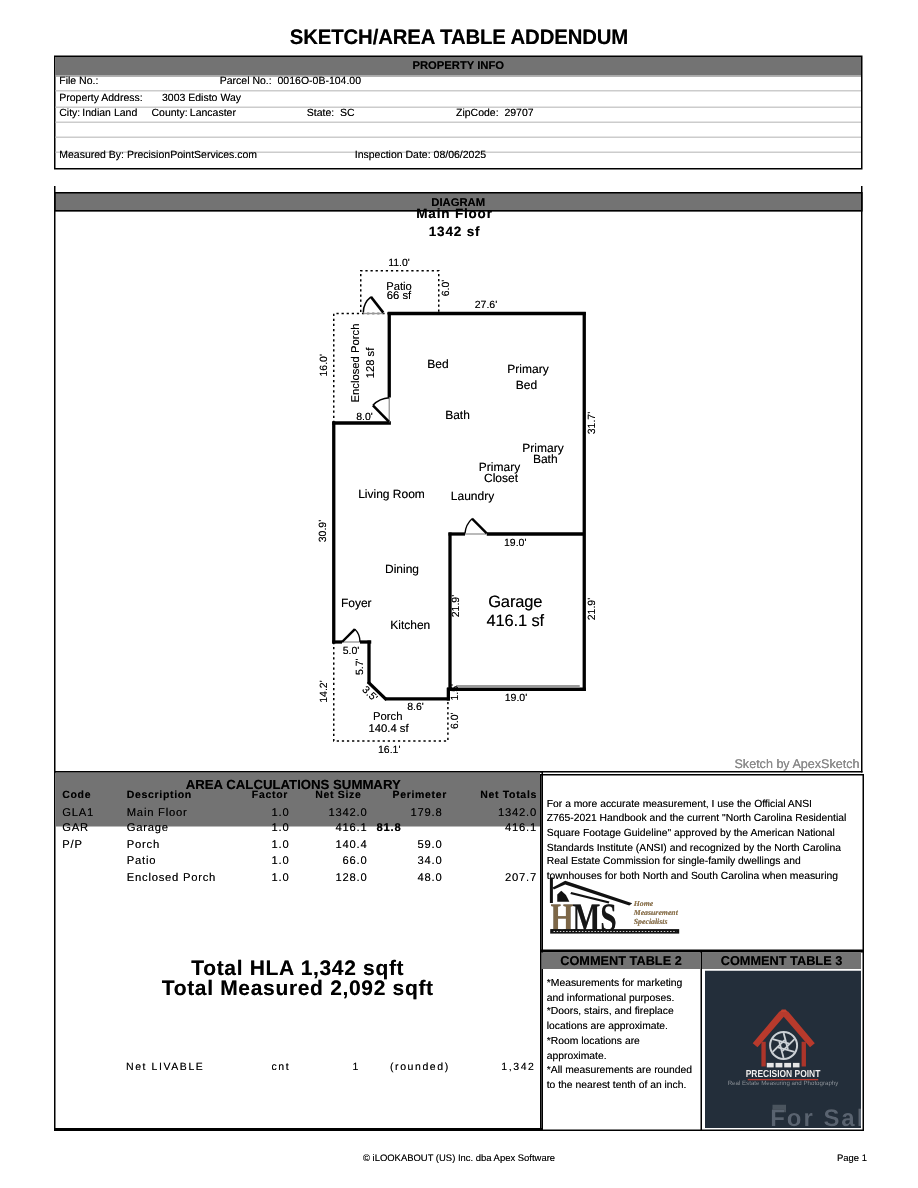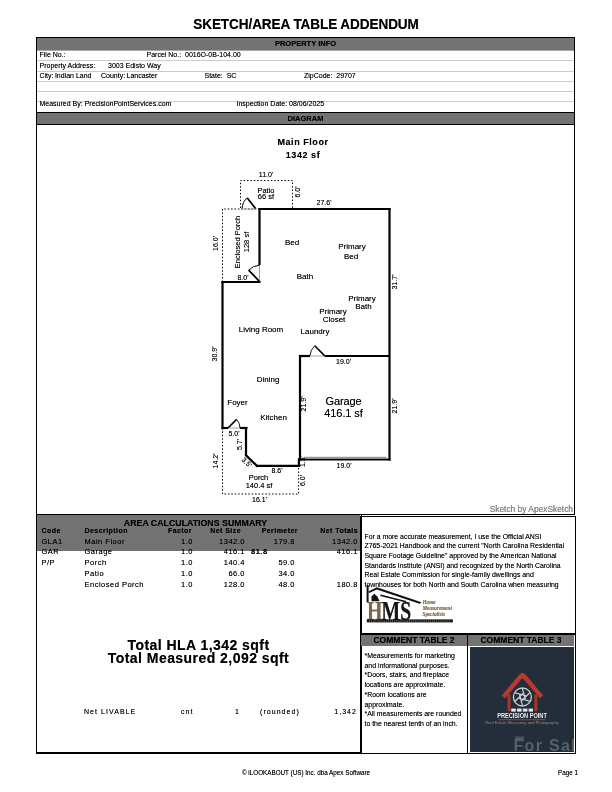--- a/index.html
+++ b/index.html
@@ -39,21 +39,21 @@
 
 <div class="abs" style="left:37px;top:81.5px;width:537px;height:9.5px;border-bottom:1px solid #ccc;"></div>
 
 <div class="abs" style="left:37px;top:91px;width:537px;height:9.5px;border-bottom:1px solid #ccc;"></div>
 
 <div class="abs small" style="left:37px;top:99.5px;width:537px;height:10px;line-height:7.5px;">
   <span class="abs" style="left:2.5px;">Measured By: PrecisionPointServices.com</span>
   <span class="abs" style="left:199.5px;">Inspection Date: 08/06/2025</span>
 </div>
 
-<div class="abs band" style="left:36px;top:112px;width:537px;height:11px;font-size:7.5px;line-height:11px;border:1px solid #000;">DIAGRAM</div>
+<div class="abs band" style="left:36px;top:128px;width:537px;height:11px;font-size:7.5px;line-height:11px;border:1px solid #000;">DIAGRAM</div>
 
 <div class="abs" style="left:36px;top:124px;width:537px;height:390px;border-left:1px solid #000;border-right:1px solid #000;border-bottom:1px solid #000;"></div>
 
 <div class="abs" style="left:373px;top:503.5px;width:200px;text-align:right;font-size:8.4px;color:#8d8d8d;">Sketch by ApexSketch</div>
 
 <svg class="abs" style="left:0;top:0;" width="612" height="792" viewBox="0 0 612 792">
 
   <g font-family="Liberation Sans, sans-serif" font-size="9" font-weight="bold" text-anchor="middle" letter-spacing="0.55">
     <text x="303" y="145.3">Main Floor</text>
     <text x="303" y="157.6">1342 sf</text>
@@ -226,21 +226,21 @@
         <span class="abs" style="left:47.5px;">Patio</span>
         <span class="abs" style="left:120px;width:36px;text-align:right;">1.0</span>
         <span class="abs" style="left:160px;width:48px;text-align:right;">66.0</span>
         <span class="abs" style="left:214px;width:44px;text-align:right;">34.0</span>
       </div>
   <div style="position:absolute;top:43.2px;width:100%;">
         <span class="abs" style="left:47.5px;">Enclosed Porch</span>
         <span class="abs" style="left:120px;width:36px;text-align:right;">1.0</span>
         <span class="abs" style="left:160px;width:48px;text-align:right;">128.0</span>
         <span class="abs" style="left:214px;width:44px;text-align:right;">48.0</span>
-        <span class="abs" style="left:273px;width:48px;text-align:right;">180.8</span>
+        <span class="abs" style="left:273px;width:48px;text-align:right;">207.7</span>
       </div>
 </div>
 
 <div class="abs" style="left:37px;top:638.7px;width:323px;text-align:center;font-size:14px;font-weight:bold;line-height:12.9px;letter-spacing:0.45px;">
   Total HLA 1,342 sqft<br>Total Measured 2,092 sqft
 </div>
 
 <div class="abs" style="left:37px;top:707.5px;width:323px;font-size:7px;letter-spacing:1.05px;">
   <span class="abs" style="left:47px;">Net LIVABLE</span>
   <span class="abs" style="left:144px;">cnt</span>

